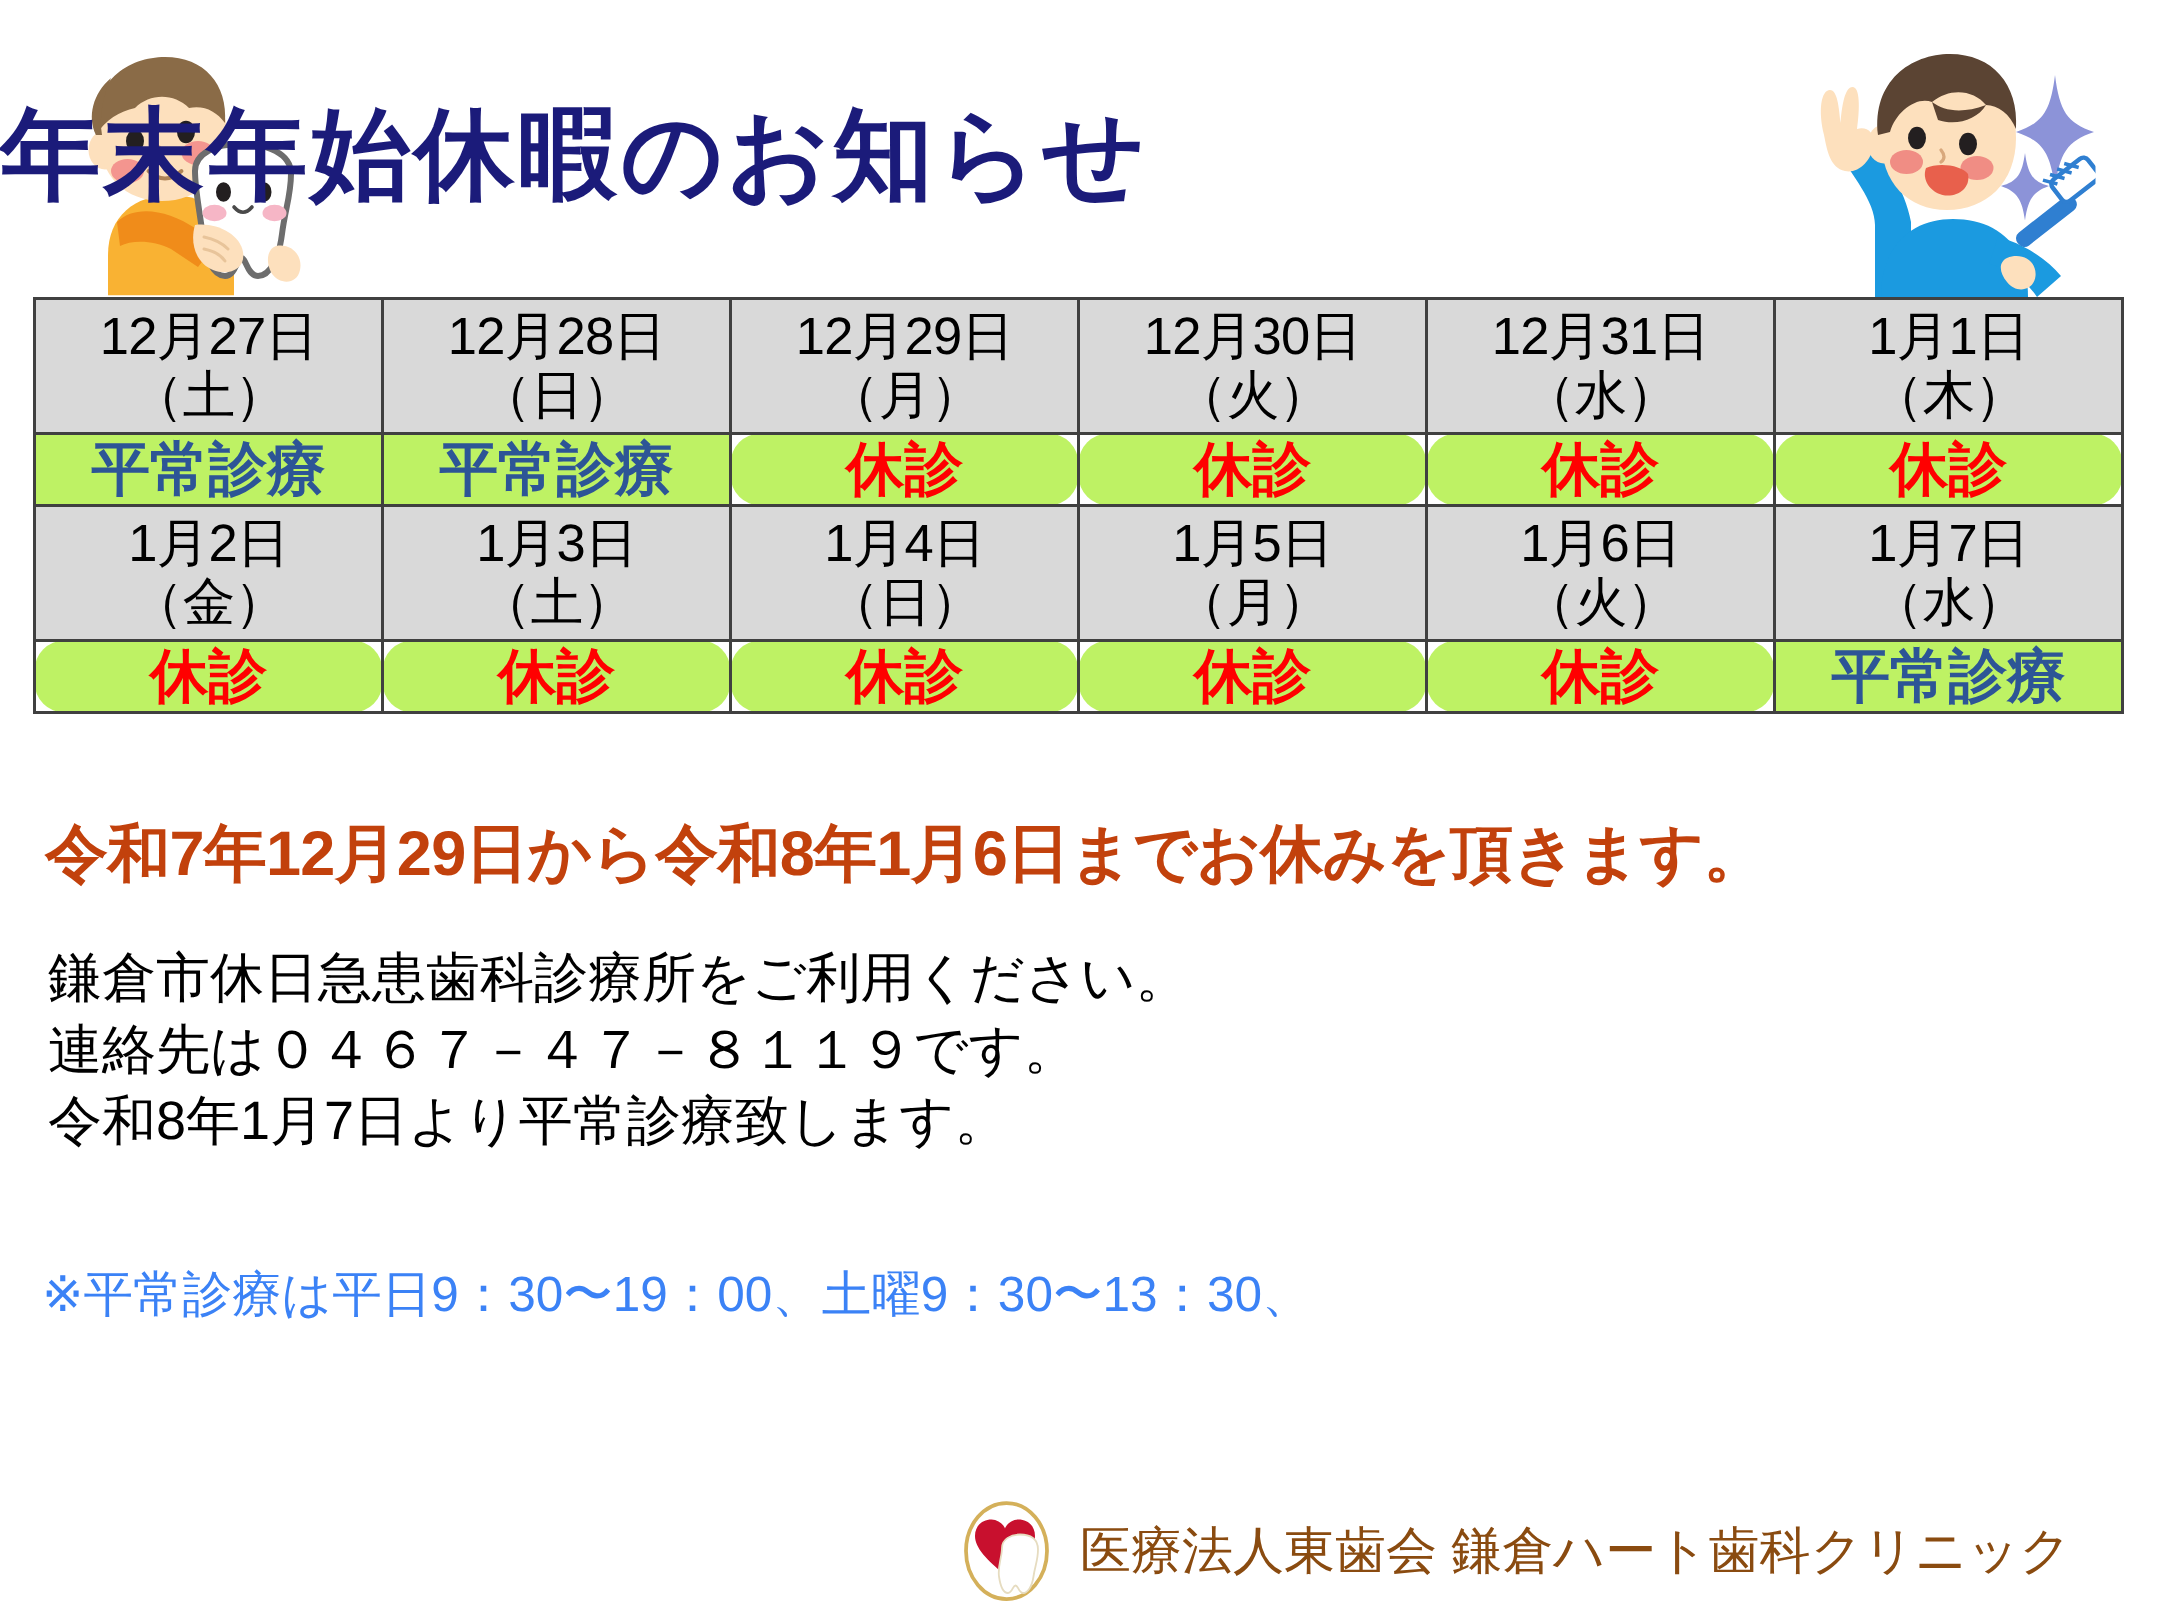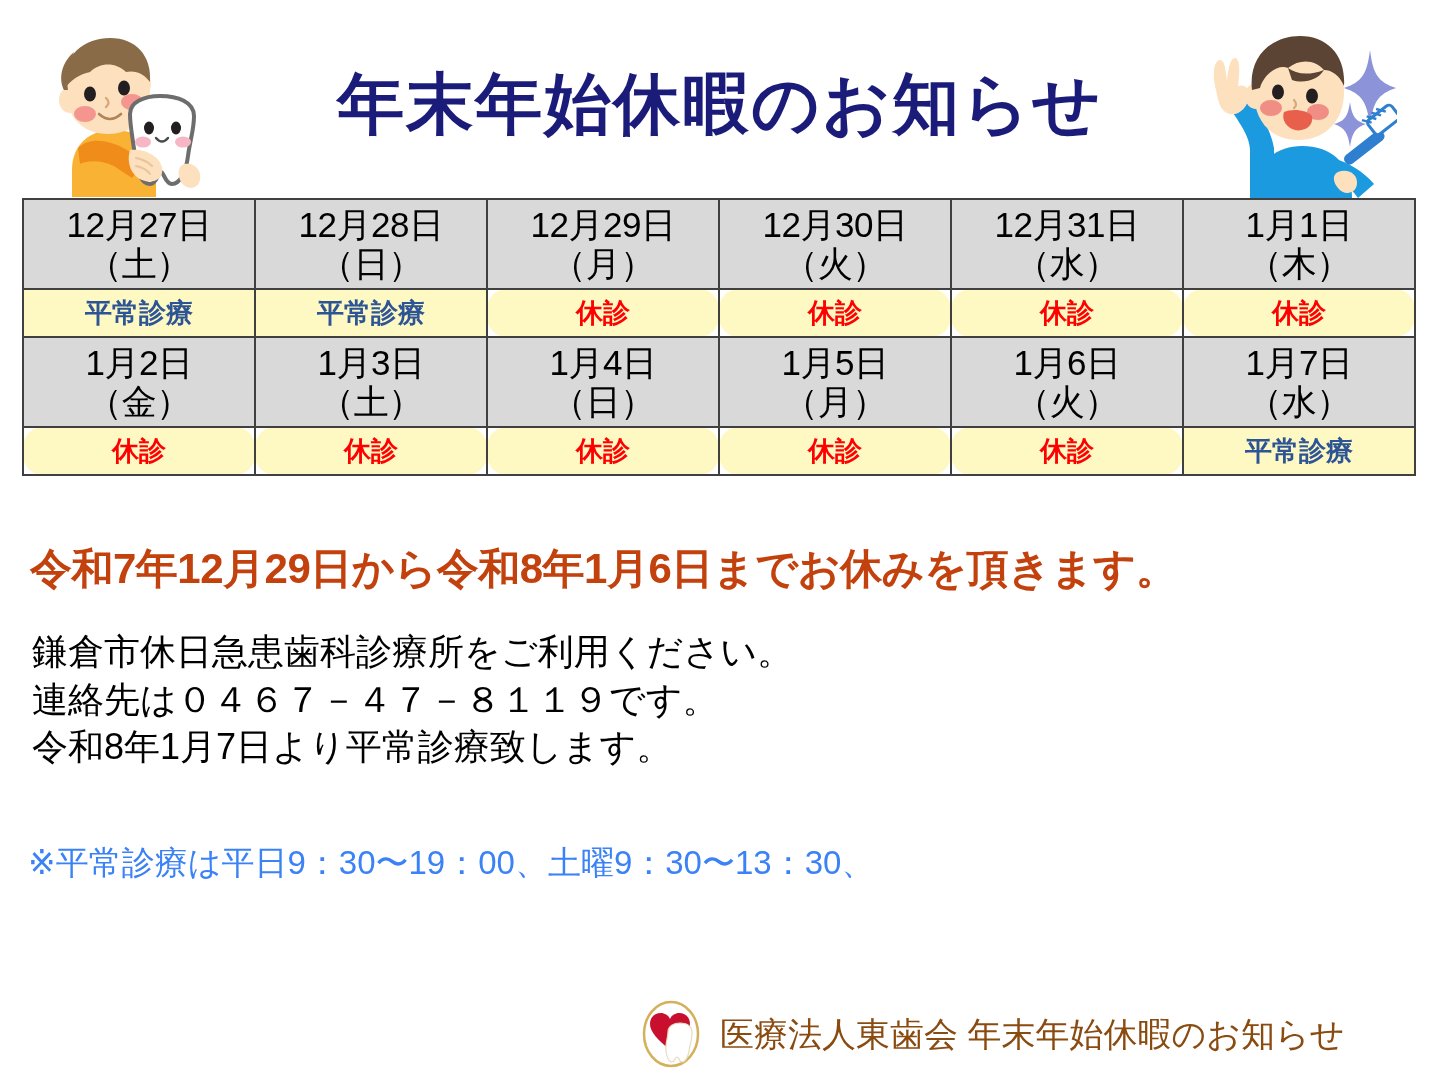--- a/index.html
+++ b/index.html
@@ -20,21 +20,21 @@
   .header {
     position: absolute;
     left: 0; top: 0;
     width: 1440px;
     height: 196px;
   }
   .title {
     position: absolute;
     left: 0; top: 70px;
     width: 1440px;
-    text-align: center;
+    text-align: left;
     font-size: 67px;
     font-weight: bold;
     letter-spacing: 2px;
     color: #1b1b7a;
     line-height: 1;
     white-space: nowrap;
   }
 
   
   .mascot-left {
@@ -68,23 +68,23 @@
     height: 88px;
     font-size: 35px;
     font-weight: normal;
     line-height: 1.12;
     color: #000;
     letter-spacing: -0.5px;
   }
   .date-cell .d-line1 { display: block; }
   .date-cell .d-line2 { display: block; }
   .status-cell {
-    background: #fef9c3;
+    background: #bef264;
     height: 46px;
-    font-size: 27px;
+    font-size: 39px;
     font-weight: bold;
     line-height: 1;
     letter-spacing: 0px;
   }
   .status-closed  { color: #ff0000; border-radius: 20px; }
   .status-open    { color: #2d5596; }
 
   
   .notice-red {
     position: absolute;
@@ -331,14 +331,14 @@
 </div>
 
 <div class="footer">
   <span class="footer-logo">
     <svg viewBox="0 0 62 68" width="62" height="68" aria-hidden="true">
       <ellipse cx="31" cy="34" rx="27" ry="32" fill="#ffffff" stroke="#d4b05a" stroke-width="2.5"></ellipse>
       <path d="M30 50 C18 40 10 32 10 24 C10 17 15 13 21 13 C25 13 29 16 30 19 C31 16 35 13 39 13 C45 13 50 17 50 24 C50 32 42 40 30 50 Z" fill="#c8102e"></path>
       <path d="M28 32 C28 26 34 23 40 23 C47 23 52 26 52 33 C52 40 50 44 49 51 C48 58 45 62 42 62 C39 62 39 57 37 57 C35 57 35 62 32 62 C29 62 27 58 26 51 C25 44 28 38 28 32 Z" fill="#ffffff" stroke="#e6dcc0" stroke-width="1.2"></path>
     </svg>
   </span>
-  <span class="footer-name">医療法人東歯会  年末年始休暇のお知らせ</span>
+  <span class="footer-name">医療法人東歯会  鎌倉ハート歯科クリニック</span>
 </div>
 
 </body></html>

